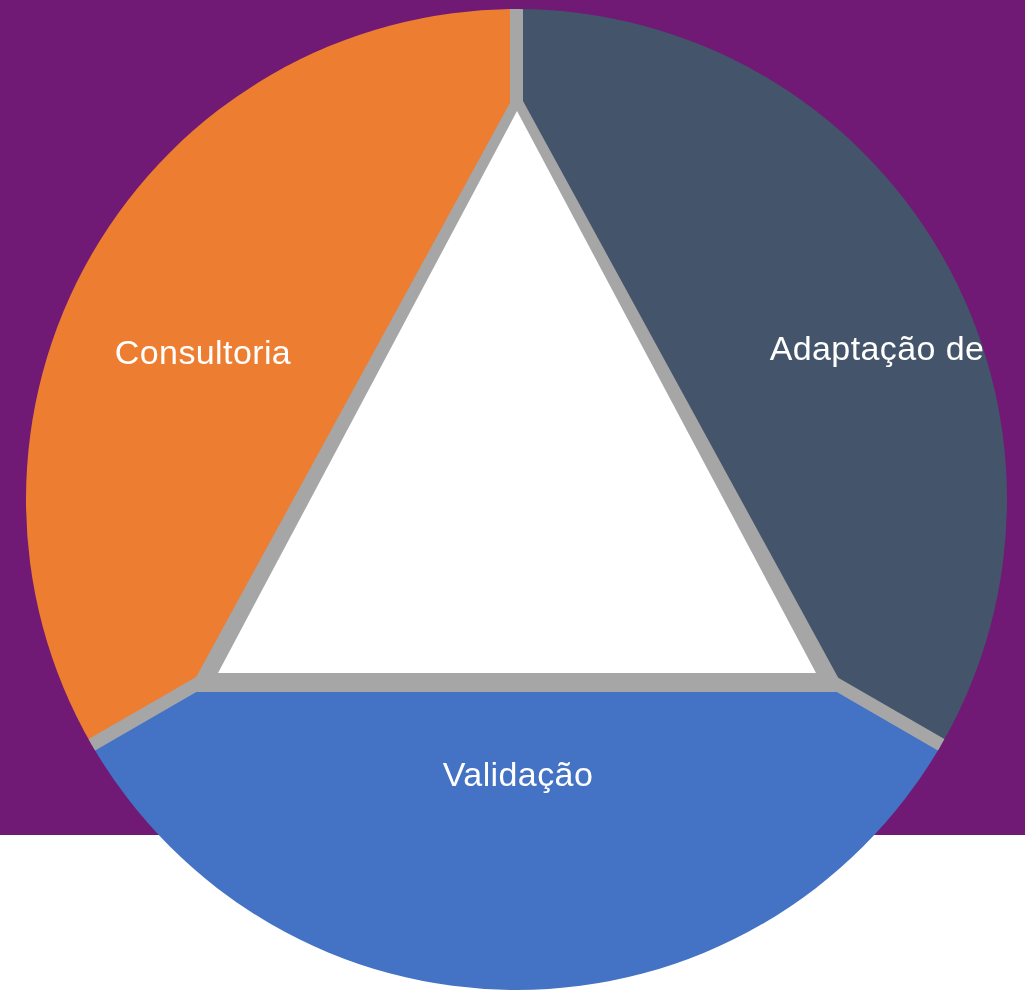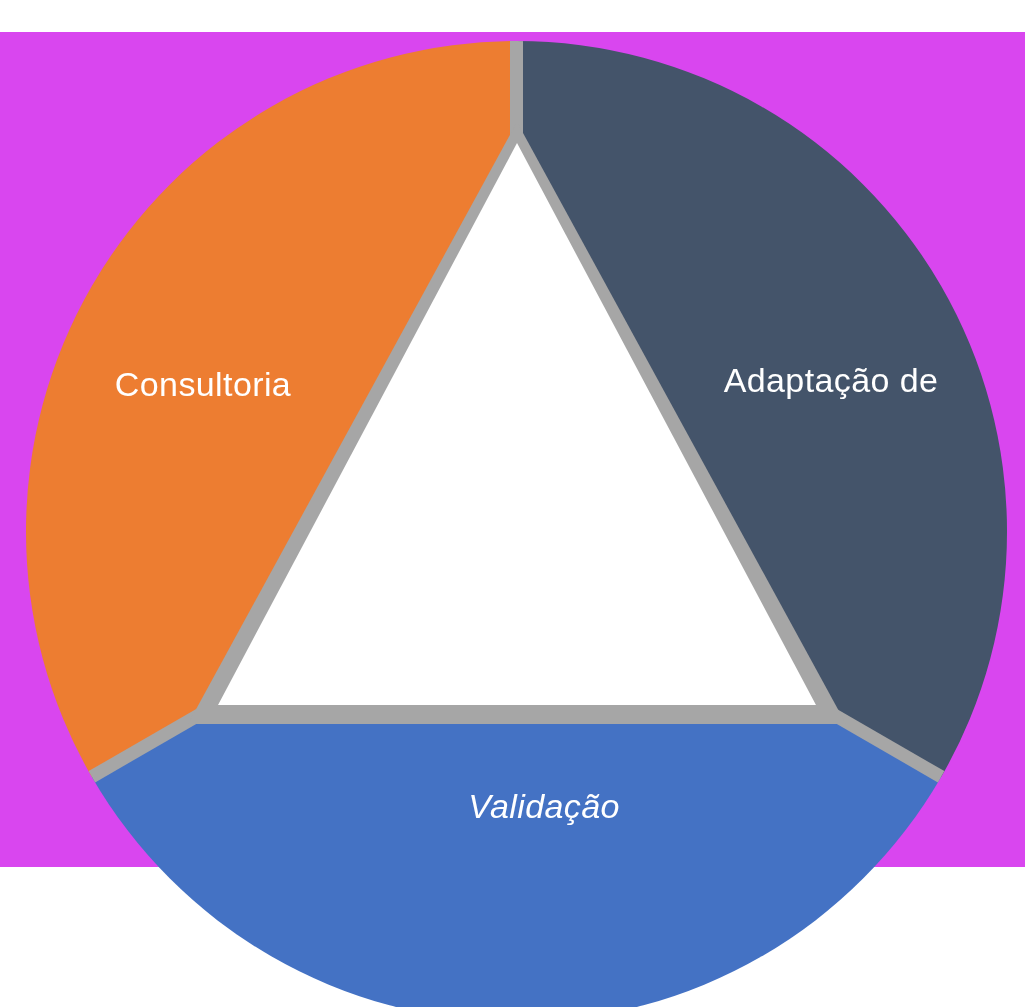--- a/index.html
+++ b/index.html
@@ -8,44 +8,43 @@
     background: #FFFFFF;
     width: 1025px;
     height: 1007px;
     overflow: hidden;
     font-family: "Liberation Sans", "DejaVu Sans", sans-serif;
   }
   .stage {
     position: relative;
     width: 1025px;
     height: 835px;
-    background: #d946ef;
-    margin-top: 32px;
+    background: #701a75;
   }
   .stage svg {
     position: absolute;
     top: 0;
     left: 0;
   }
   .seg-label {
     position: absolute;
     transform: translate(-50%, -50%);
     text-align: center;
     color: #FFFFFF;
     font-size: 34px;
     font-weight: 500;
     line-height: 40px;
     letter-spacing: 0.4px;
     white-space: nowrap;
     pointer-events: none;
   }
   .seg-label span { display: block; }
   .label-consultoria { left: 203px; top: 352px; }
-  .label-adaptacao   { left: 831px; top: 348px; }
-  .label-validacao   { left: 544px; top: 774px; font-style: italic; }
+  .label-adaptacao   { left: 877px; top: 348px; }
+  .label-validacao   { left: 518px; top: 774px; }
 </style>
 </head>
 <body>
 
 <div class="stage">
 
   <svg width="1025" height="1007" viewBox="0 0 1025 1007">
 
     <path d="M 516.5 499.5 L 516.5 9 A 490.5 490.5 0 0 0 91.7 744.75 Z" fill="#ED7D31"></path>
     <path d="M 516.5 499.5 L 516.5 9 A 490.5 490.5 0 0 1 941.3 744.75 Z" fill="#44546A"></path>

